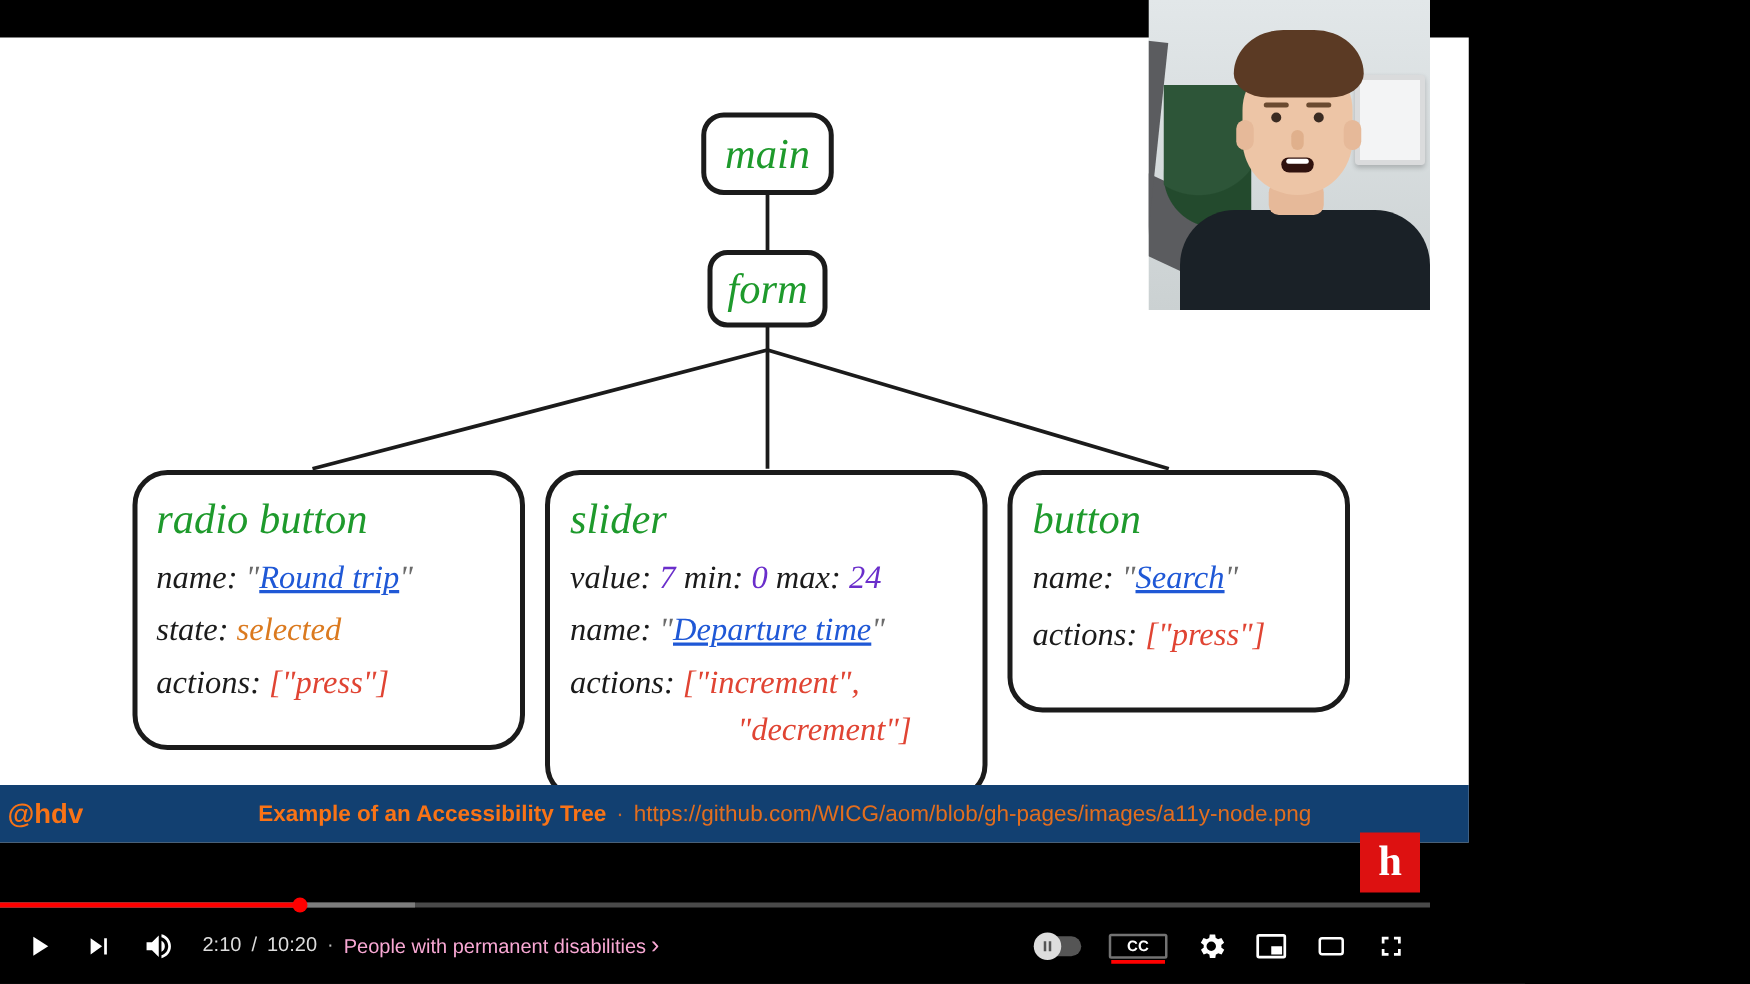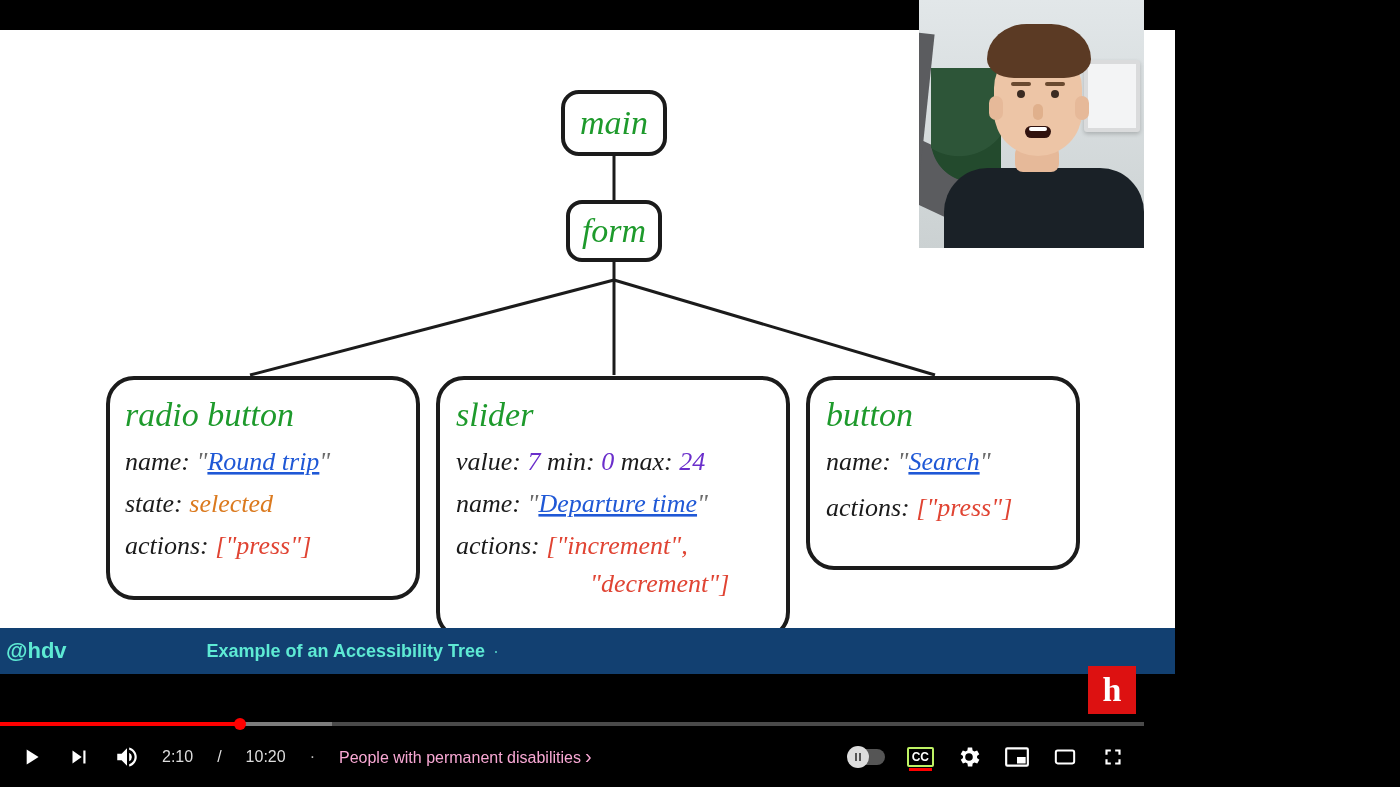--- a/index.html
+++ b/index.html
@@ -6,21 +6,21 @@
   html, body {
     width: 1400px; height: 787px; overflow: hidden;
     font-family: Arial, Helvetica, sans-serif;
     background: #000;
   }
   .video-frame { position: relative; width: 1144px; height: 787px; background: #000; }
   .slide-area { position: absolute; left: 0; top: 0; right: 0; height: 722px; background: #000; }
   .slide-white { position: absolute; left: 0; top: 30px; width: 1175px; height: 644px; background: #fff; }
   .slide-banner {
     position: absolute; left: 0; bottom: 0; height: 46px; width: 1175px;
-    background: #124071; color: #5eead4; display: flex; align-items: center;
+    background: #124071; color: #f97316; display: flex; align-items: center;
     font-size: 18px;
   }
   .slide-banner .handle { font-weight: 700; font-size: 22px; padding-left: 6px; padding-right: 140px; }
   .slide-banner .mid { font-weight: 700; }
   .slide-banner .dot { padding: 0 8px; opacity: .8; }
   .slide-banner .url { opacity: .9; }
   .red-h {
     position: absolute; right: 8px; bottom: 8px; width: 48px; height: 48px;
     background: #d11; color: #fff; display:flex; align-items:center; justify-content:center;
     font-family: Georgia, serif; font-weight:700; font-size:34px;
@@ -84,24 +84,24 @@
 
   
   .controls {
     position:absolute; left:0; right:0; bottom:0; top:726px; display:flex; align-items:center; color:#fff;
     padding: 0 18px;
   }
   .controls .left, .controls .right { display:flex; align-items:center; gap:22px; }
   .controls .left { flex:1; }
   .controls .icon-btn { width:26px; height:26px; display:inline-flex; align-items:center; justify-content:center; cursor:pointer; }
   .controls svg { fill:#fff; }
-  .time-text { font-size:16px; color:#ddd; display:flex; align-items:center; gap:24px;justify-content:space-between; }
+  .time-text { font-size:16px; color:#ddd; display:flex; align-items:center; gap:8px;justify-content:space-between; }
   .chapter { color:#f9a8d4; }
   .chapter .chev { font-size:20px; padding-left:4px; }
-  .cc-box { border:2px solid #bef264; border-radius:2px; font-weight:700; font-size:12px; padding:1px 3px; position:relative; }
+  .cc-box { border:2px solid #737373; border-radius:2px; font-weight:700; font-size:12px; padding:1px 13px; position:relative; }
   .cc-underline { position:absolute; bottom:-6px; left:0; right:0; height:3px; background:#ff0000; }
   .autoplay {
     width:36px; height:16px; background:#555; border-radius:10px; position:relative;
   }
   .autoplay .knob {
     position:absolute; left:-2px; top:-3px; width:22px; height:22px; border-radius:50%; background:#ddd;
     display:flex; align-items:center; justify-content:center;
   }
   .autoplay .knob .ii { width:6px; height:8px; border-left:2px solid #555; border-right:2px solid #555; }
 </style>
@@ -171,20 +171,21 @@
         <text class="attr" x="826" y="486">
           <tspan class="k-black">actions:</tspan>
           <tspan> </tspan><tspan class="k-red">["press"]</tspan>
         </text>
       </svg>
 
       <div class="slide-banner">
         <span class="handle">@hdv</span>
         <span class="mid">Example of an Accessibility Tree</span>
         <span class="dot">·</span>
+        <span class="url">https://github.com/WICG/aom/blob/gh-pages/images/a11y-node.png</span>
       </div>
     </div>
 
     <div class="cam">
       <div class="wall"></div>
       <div class="beam"></div>
         <div class="beam2"></div>
       <div class="board"></div>
         <div class="plant"></div>
       <div class="shirt"></div>

